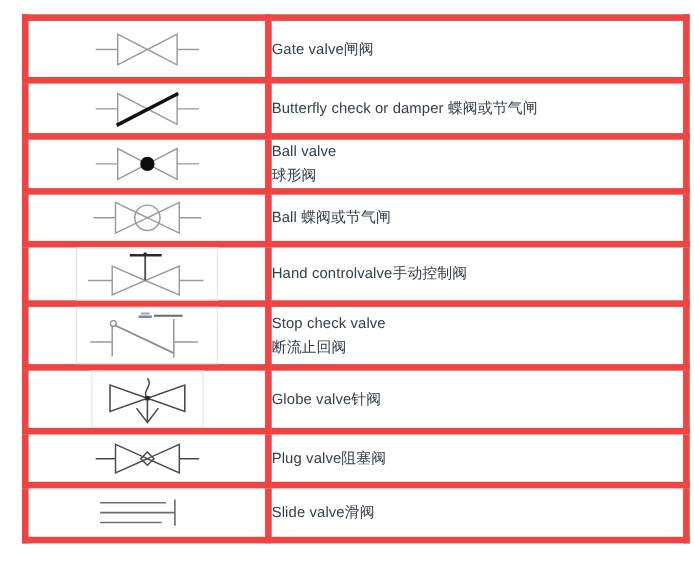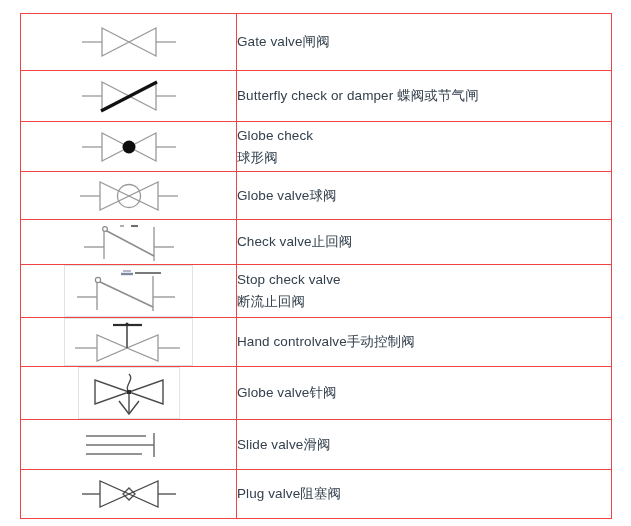--- a/index.html
+++ b/index.html
@@ -15,21 +15,21 @@
   }
   #valve-table {
     position: absolute;
     left: 20px;
     top: 13px;
     width: 591px;
     border-collapse: collapse;
     table-layout: fixed;
   }
   #valve-table td {
-    border: 1px solid #ef4444;
+    border: 6px solid #ef4444;
     padding: 0;
     vertical-align: middle;
   }
   td.symbol-cell {
     width: 215px;
     text-align: center;
   }
   td.label-cell {
     width: 374px;
     padding: 0 0 0 17px;
@@ -107,63 +107,65 @@
               <line x1="14" y1="20" x2="34" y2="20"></line>
               <line x1="88" y1="20" x2="108" y2="20"></line>
               <polygon points="34,6 34,34 61,20"></polygon>
               <polygon points="88,6 88,34 61,20"></polygon>
             </g>
             <circle cx="61" cy="20" r="6.5" fill="#0d0d0d"></circle>
           </svg>
         </div>
       </td>
       <td class="label-cell">
-        <span class="label-line">Globe check</span>
+        <span class="label-line">Ball valve</span>
         <span class="label-line">球形阀</span>
       </td>
     </tr>
 
     <tr style="height:48px">
       <td class="symbol-cell">
         <div class="sym-wrap">
           <svg width="122" height="40" viewBox="0 0 122 40">
             <g stroke="#9a9a9a" stroke-width="1.3" fill="none">
               <line x1="12" y1="20" x2="32" y2="20"></line>
               <line x1="90" y1="20" x2="110" y2="20"></line>
               <polygon points="32,6 32,34 61,20"></polygon>
               <polygon points="90,6 90,34 61,20"></polygon>
               <circle cx="61" cy="20" r="11.5"></circle>
             </g>
           </svg>
         </div>
       </td>
       <td class="label-cell">
-        <span class="label-line">Globe valve球阀</span>
-      </td>
-    </tr>
-
-    <tr style="height:45px">
-      <td class="symbol-cell">
-        <div class="sym-wrap">
-          <svg width="122" height="42" viewBox="0 0 122 42">
-            <g stroke="#9a9a9a" stroke-width="1.4" fill="none">
-              <line x1="16" y1="26" x2="36" y2="26"></line>
-              <line x1="36" y1="8" x2="36" y2="38"></line>
-              <line x1="86" y1="26" x2="106" y2="26"></line>
-              <line x1="86" y1="6" x2="86" y2="40"></line>
-            </g>
-            <line x1="37" y1="9" x2="86" y2="35" stroke="#8d8d8d" stroke-width="1.6"></line>
-            <circle cx="37" cy="8" r="2.4" fill="#ffffff" stroke="#8d8d8d" stroke-width="1.2"></circle>
-            <line x1="52" y1="5" x2="56" y2="5" stroke="#9a9a9a" stroke-width="1.6"></line>
-            <line x1="63" y1="5" x2="70" y2="5" stroke="#6e6e6e" stroke-width="2.1"></line>
-          </svg>
-        </div>
-      </td>
-      <td class="label-cell">
-        <span class="label-line">Check valve止回阀</span>
+        <span class="label-line">Ball 蝶阀或节气闸</span>
+      </td>
+    </tr>
+
+
+    <tr style="height:48px">
+      <td class="symbol-cell">
+        <div class="sym-wrap">
+          <span class="boxed">
+            <svg width="127" height="46" viewBox="0 0 127 46">
+              <g stroke="#9a9a9a" stroke-width="1.3" fill="none">
+                <line x1="10" y1="29" x2="32" y2="29"></line>
+                <line x1="93" y1="29" x2="115" y2="29"></line>
+                <polygon points="32,16 32,42 62,29"></polygon>
+                <polygon points="93,16 93,42 62,29"></polygon>
+              </g>
+              <line x1="62" y1="6" x2="62" y2="29" stroke="#4a4a4a" stroke-width="1.6"></line>
+              <line x1="48" y1="6" x2="77" y2="6" stroke="#2b2b2b" stroke-width="2.2"></line>
+              <circle cx="62" cy="5" r="1.6" fill="#2b2b2b"></circle>
+            </svg>
+          </span>
+        </div>
+      </td>
+      <td class="label-cell">
+        <span class="label-line">Hand controlvalve手动控制阀</span>
       </td>
     </tr>
 
     <tr style="height:52px">
       <td class="symbol-cell">
         <div class="sym-wrap">
           <span class="boxed">
             <svg width="127" height="50" viewBox="0 0 127 50">
               <g stroke="#9a9a9a" stroke-width="1.4" fill="none">
                 <line x1="12" y1="31" x2="32" y2="31"></line>
@@ -179,43 +181,20 @@
             </svg>
           </span>
         </div>
       </td>
       <td class="label-cell">
         <span class="label-line">Stop check valve</span>
         <span class="label-line">断流止回阀</span>
       </td>
     </tr>
 
-    <tr style="height:48px">
-      <td class="symbol-cell">
-        <div class="sym-wrap">
-          <span class="boxed">
-            <svg width="127" height="46" viewBox="0 0 127 46">
-              <g stroke="#9a9a9a" stroke-width="1.3" fill="none">
-                <line x1="10" y1="29" x2="32" y2="29"></line>
-                <line x1="93" y1="29" x2="115" y2="29"></line>
-                <polygon points="32,16 32,42 62,29"></polygon>
-                <polygon points="93,16 93,42 62,29"></polygon>
-              </g>
-              <line x1="62" y1="6" x2="62" y2="29" stroke="#4a4a4a" stroke-width="1.6"></line>
-              <line x1="48" y1="6" x2="77" y2="6" stroke="#2b2b2b" stroke-width="2.2"></line>
-              <circle cx="62" cy="5" r="1.6" fill="#2b2b2b"></circle>
-            </svg>
-          </span>
-        </div>
-      </td>
-      <td class="label-cell">
-        <span class="label-line">Hand controlvalve手动控制阀</span>
-      </td>
-    </tr>
-
     <tr style="height:53px">
       <td class="symbol-cell">
         <div class="sym-wrap">
           <span class="boxed">
             <svg width="100" height="50" viewBox="0 0 100 50">
               <g stroke="#4a4a4a" stroke-width="1.4" fill="none">
                 <polygon points="16,12 16,36 50,24"></polygon>
                 <polygon points="84,12 84,36 50,24"></polygon>
               </g>
               <path d="M50,6 C56,12 44,18 50,24" stroke="#4a4a4a" stroke-width="1.4" fill="none"></path>
@@ -224,51 +203,51 @@
               <rect x="48" y="22" width="4" height="4" fill="#2b2b2b"></rect>
             </svg>
           </span>
         </div>
       </td>
       <td class="label-cell">
         <span class="label-line">Globe valve针阀</span>
       </td>
     </tr>
 
-    <tr style="height:50px">
-      <td class="symbol-cell">
-        <div class="sym-wrap">
-          <svg width="110" height="34" viewBox="0 0 110 34">
-            <g stroke="#6f6f6f" stroke-width="1.5" fill="none">
-              <line x1="12" y1="8" x2="72" y2="8"></line>
-              <line x1="12" y1="17" x2="80" y2="17"></line>
-              <line x1="12" y1="26" x2="68" y2="26"></line>
-              <line x1="80" y1="5" x2="80" y2="29"></line>
-            </g>
-          </svg>
-        </div>
-      </td>
-      <td class="label-cell">
-        <span class="label-line">Slide valve滑阀</span>
-      </td>
-    </tr>
-
     <tr style="height:49px">
       <td class="symbol-cell">
         <div class="sym-wrap">
           <svg width="122" height="36" viewBox="0 0 122 36">
             <g stroke="#4a4a4a" stroke-width="1.3" fill="none">
               <line x1="14" y1="18" x2="32" y2="18"></line>
               <line x1="90" y1="18" x2="108" y2="18"></line>
               <polygon points="32,5 32,31 61,18"></polygon>
               <polygon points="90,5 90,31 61,18"></polygon>
               <polygon points="61,12 67,18 61,24 55,18"></polygon>
             </g>
           </svg>
         </div>
       </td>
       <td class="label-cell">
         <span class="label-line">Plug valve阻塞阀</span>
       </td>
     </tr>
 
+    <tr style="height:50px">
+      <td class="symbol-cell">
+        <div class="sym-wrap">
+          <svg width="110" height="34" viewBox="0 0 110 34">
+            <g stroke="#6f6f6f" stroke-width="1.5" fill="none">
+              <line x1="12" y1="8" x2="72" y2="8"></line>
+              <line x1="12" y1="17" x2="80" y2="17"></line>
+              <line x1="12" y1="26" x2="68" y2="26"></line>
+              <line x1="80" y1="5" x2="80" y2="29"></line>
+            </g>
+          </svg>
+        </div>
+      </td>
+      <td class="label-cell">
+        <span class="label-line">Slide valve滑阀</span>
+      </td>
+    </tr>
+
   </tbody>
 </table>
 
 </body></html>

